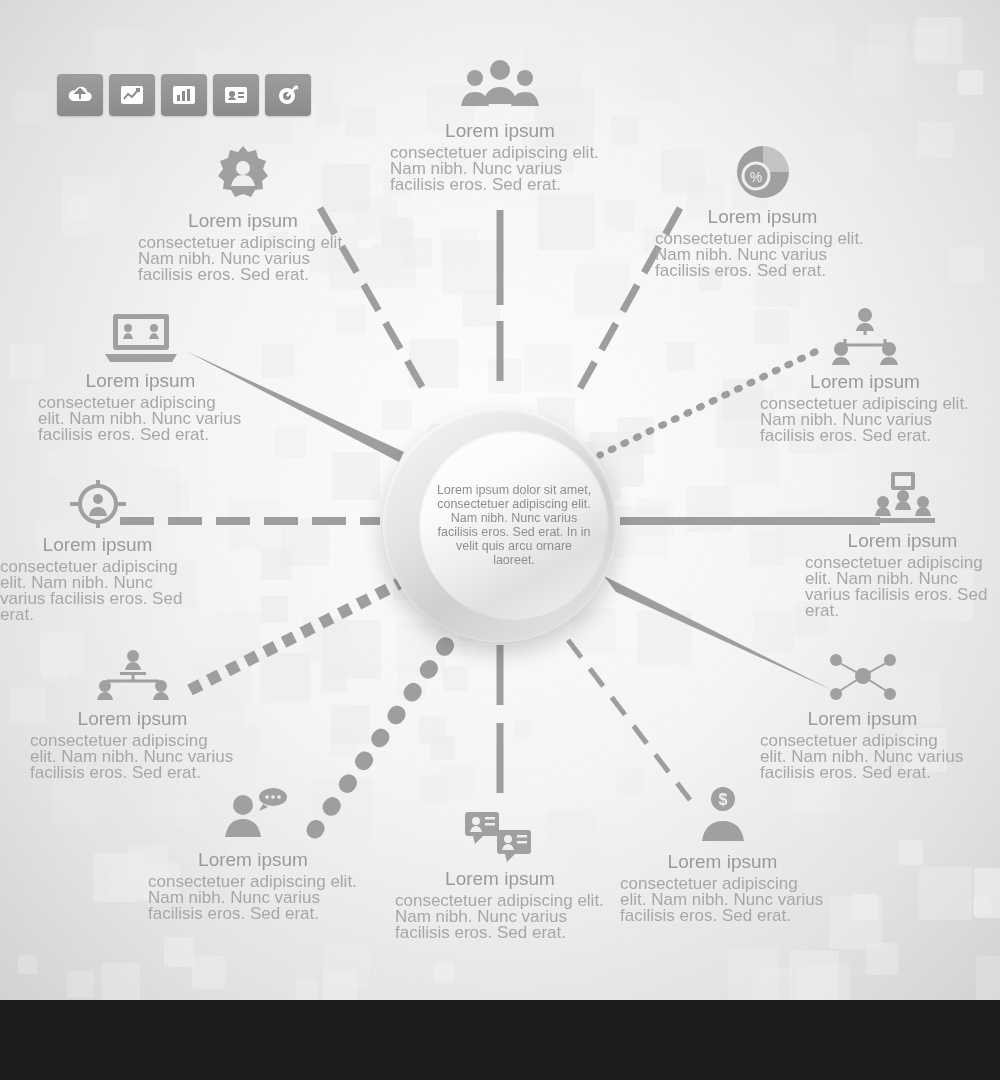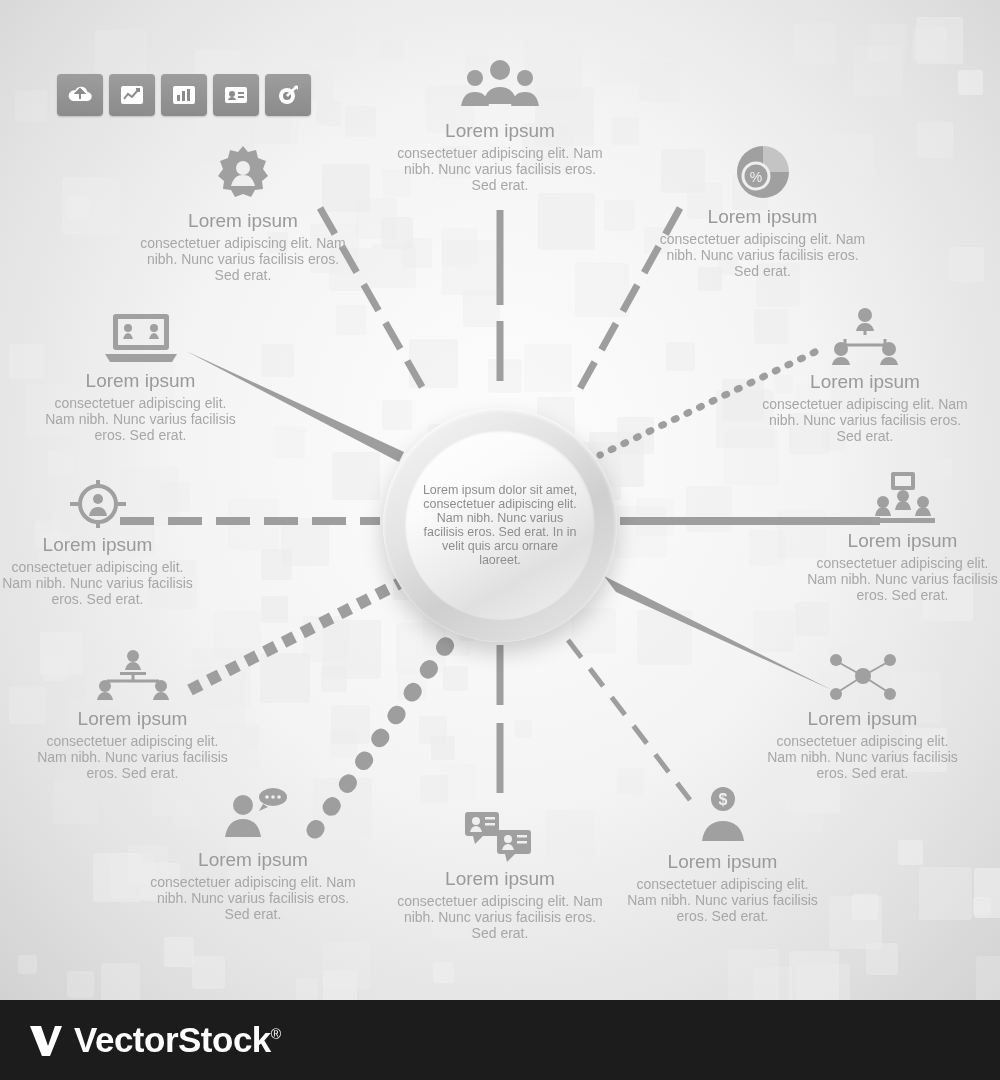--- a/index.html
+++ b/index.html
@@ -36,37 +36,37 @@
   }
   .ticon svg{display:block;}
 
   
   .center{
     position:absolute;left:383px;top:408px;width:234px;height:234px;border-radius:50%;
     background:linear-gradient(145deg,#f7f7f7 0%,#e3e3e3 38%,#cfcfcf 60%,#e8e8e8 100%);
     box-shadow:0 10px 22px rgba(0,0,0,.18), inset 0 2px 4px rgba(255,255,255,.9);
   }
   .center-inner{
-    position:absolute;left:22px;top:22px;width:190px;height:190px;border-radius:50%;
+    position:absolute;left:36px;top:22px;width:190px;height:190px;border-radius:50%;
     background:linear-gradient(150deg,#ffffff 0%,#fbfbfb 30%,#ededed 55%,#e0e0e0 72%,#f2f2f2 100%);
     box-shadow:inset 0 1px 3px rgba(0,0,0,.10);
     display:flex;align-items:center;justify-content:center;
   }
   .center-text{
     width:160px;text-align:center;color:#8e8e8e;font-size:12.5px;line-height:14px;
   }
 
   
   .node{position:absolute;}
   .node .icon{display:flex;justify-content:center;}
   .node .h{
     color:#9a9a9a;font-size:19px;margin-top:4px;text-align:center;
   }
   .node .p{
-    color:#a7a7a7;font-size:14px;line-height:16px;margin-top:3px;text-align:center;
+    color:#a7a7a7;font-size:17px;line-height:16px;margin-top:3px;text-align:left;
   }
 
   
   .footer{
     position:absolute;left:0;top:1000px;width:1000px;height:80px;background:#1c1c1c;
     display:flex;align-items:center;justify-content:space-between;
   }
   .vs{display:flex;align-items:center;margin-left:28px;}
   .vs-mark{width:36px;height:36px;margin-right:10px;}
   .vs-text{color:#ffffff;font-size:35px;font-weight:bold;letter-spacing:-.5px;}
@@ -527,21 +527,15 @@
             <path d="M10 56c2-14 10-20 21-20s19 6 21 20z" fill="#a0a0a0"></path>
           </svg>
       </div>
       <div class="h">Lorem ipsum</div>
       <div class="p">consectetuer adipiscing elit. Nam nibh. Nunc varius facilisis eros. Sed erat.</div>
     </div>
 
   </div>
 
   <div class="footer">
-    <div class="vs">
-      <svg class="vs-mark" viewBox="0 0 36 36">
-        <path d="M2 4h11l7 20 7-20h7L22 34h-8z" fill="#ffffff"></path>
-      </svg>
-      <div class="vs-text"><span>VectorStock</span><sup>®</sup></div>
-    </div>
   </div>
 
 </div>
 
 </body></html>

